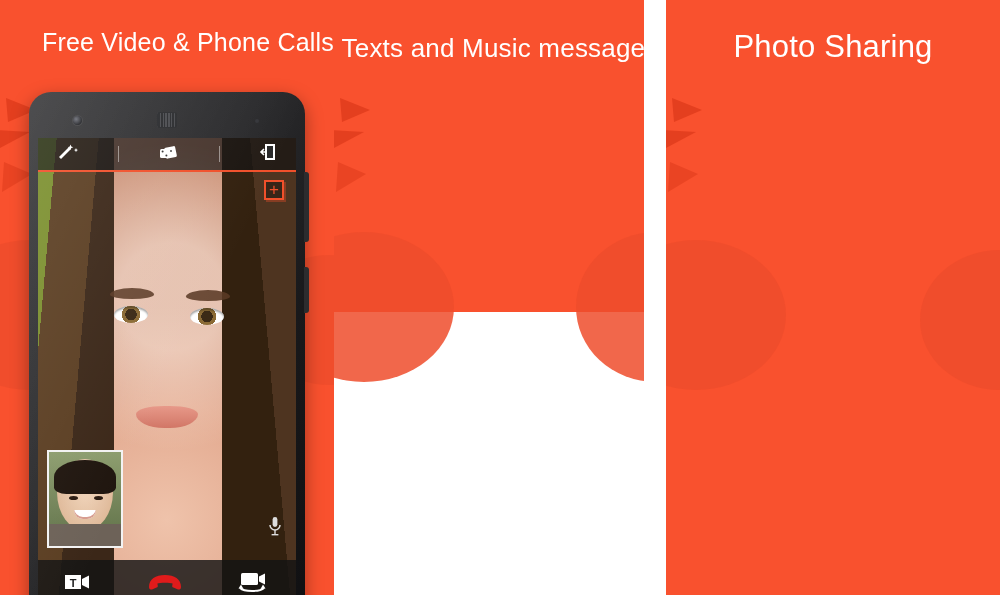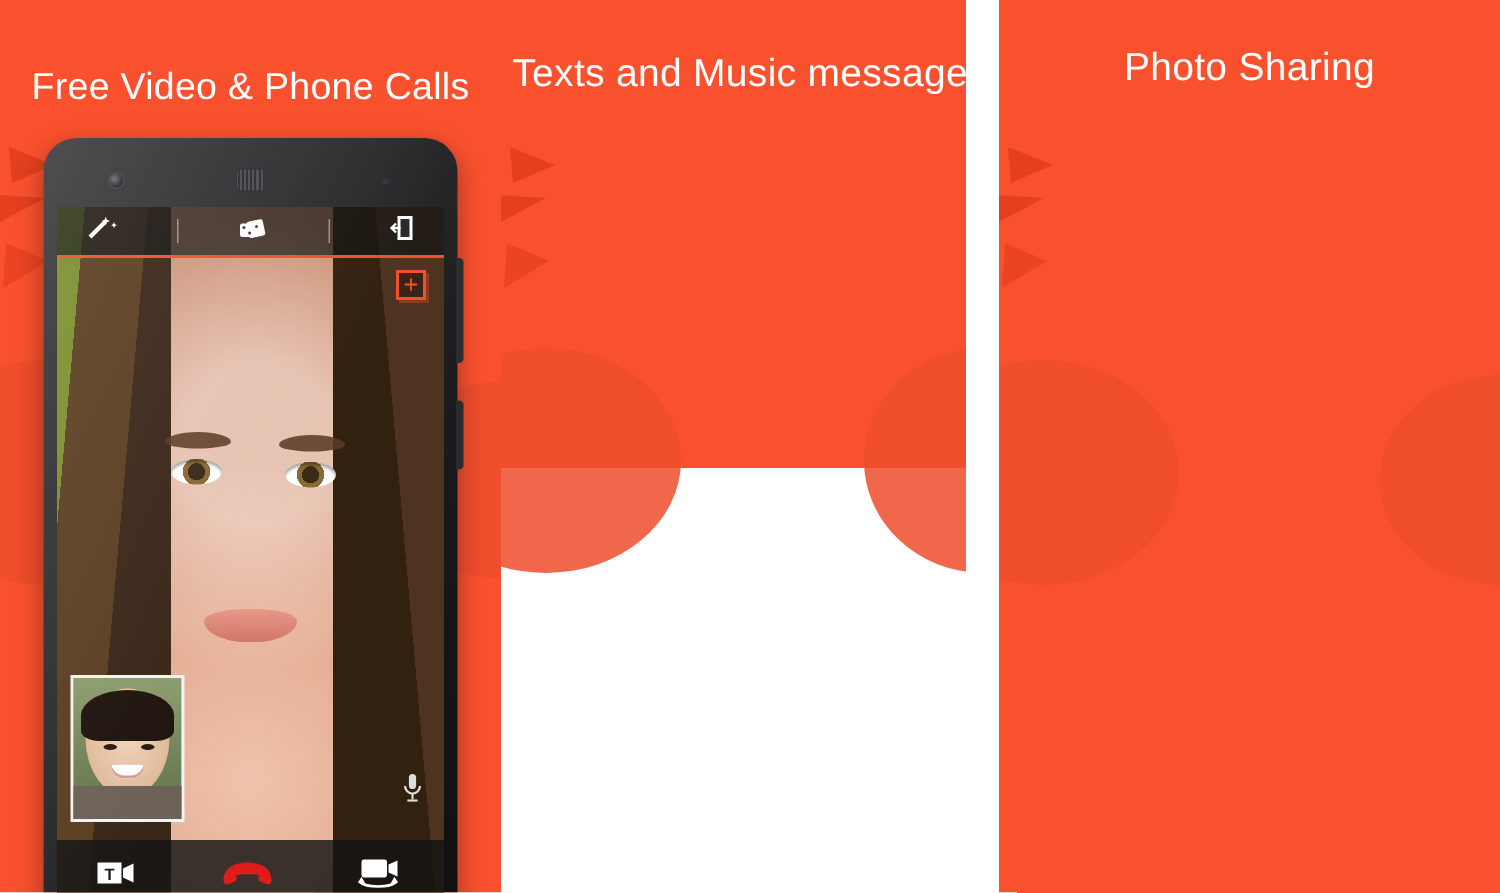--- a/index.html
+++ b/index.html
@@ -30,23 +30,23 @@
 
   
   .blob { position:absolute; border-radius: 50%; background:#ef4c2c; opacity:.85; }
 
   
   .heading {
     position: absolute; top: 26px; left: 0; width: 100%;
     text-align: center; color: #ffffff; font-weight: 400;
     letter-spacing: .2px; white-space: nowrap;
   }
-  #heading-1 { font-size: 25px; top: 44px; }
+  #heading-1 { font-size: 25px; top: 28px; text-align: right; }
   #heading-2 { font-size: 26px; top: 33px; }
-  #heading-3 { font-size: 26px; top: 29px; }
+  #heading-3 { font-size: 31px; top: 29px; }
 
   
   .phone {
     position: absolute; width: 276px; height: 520px;
     border-radius: 22px 22px 6px 6px;
     background: linear-gradient(118deg,#3a3a3c 0%,#2b2b2d 42%,#19191b 70%,#101012 100%);
     box-shadow: 0 6px 18px rgba(0,0,0,.35);
   }
   #phone-1 { left: 29px;  top: 92px; }
 

